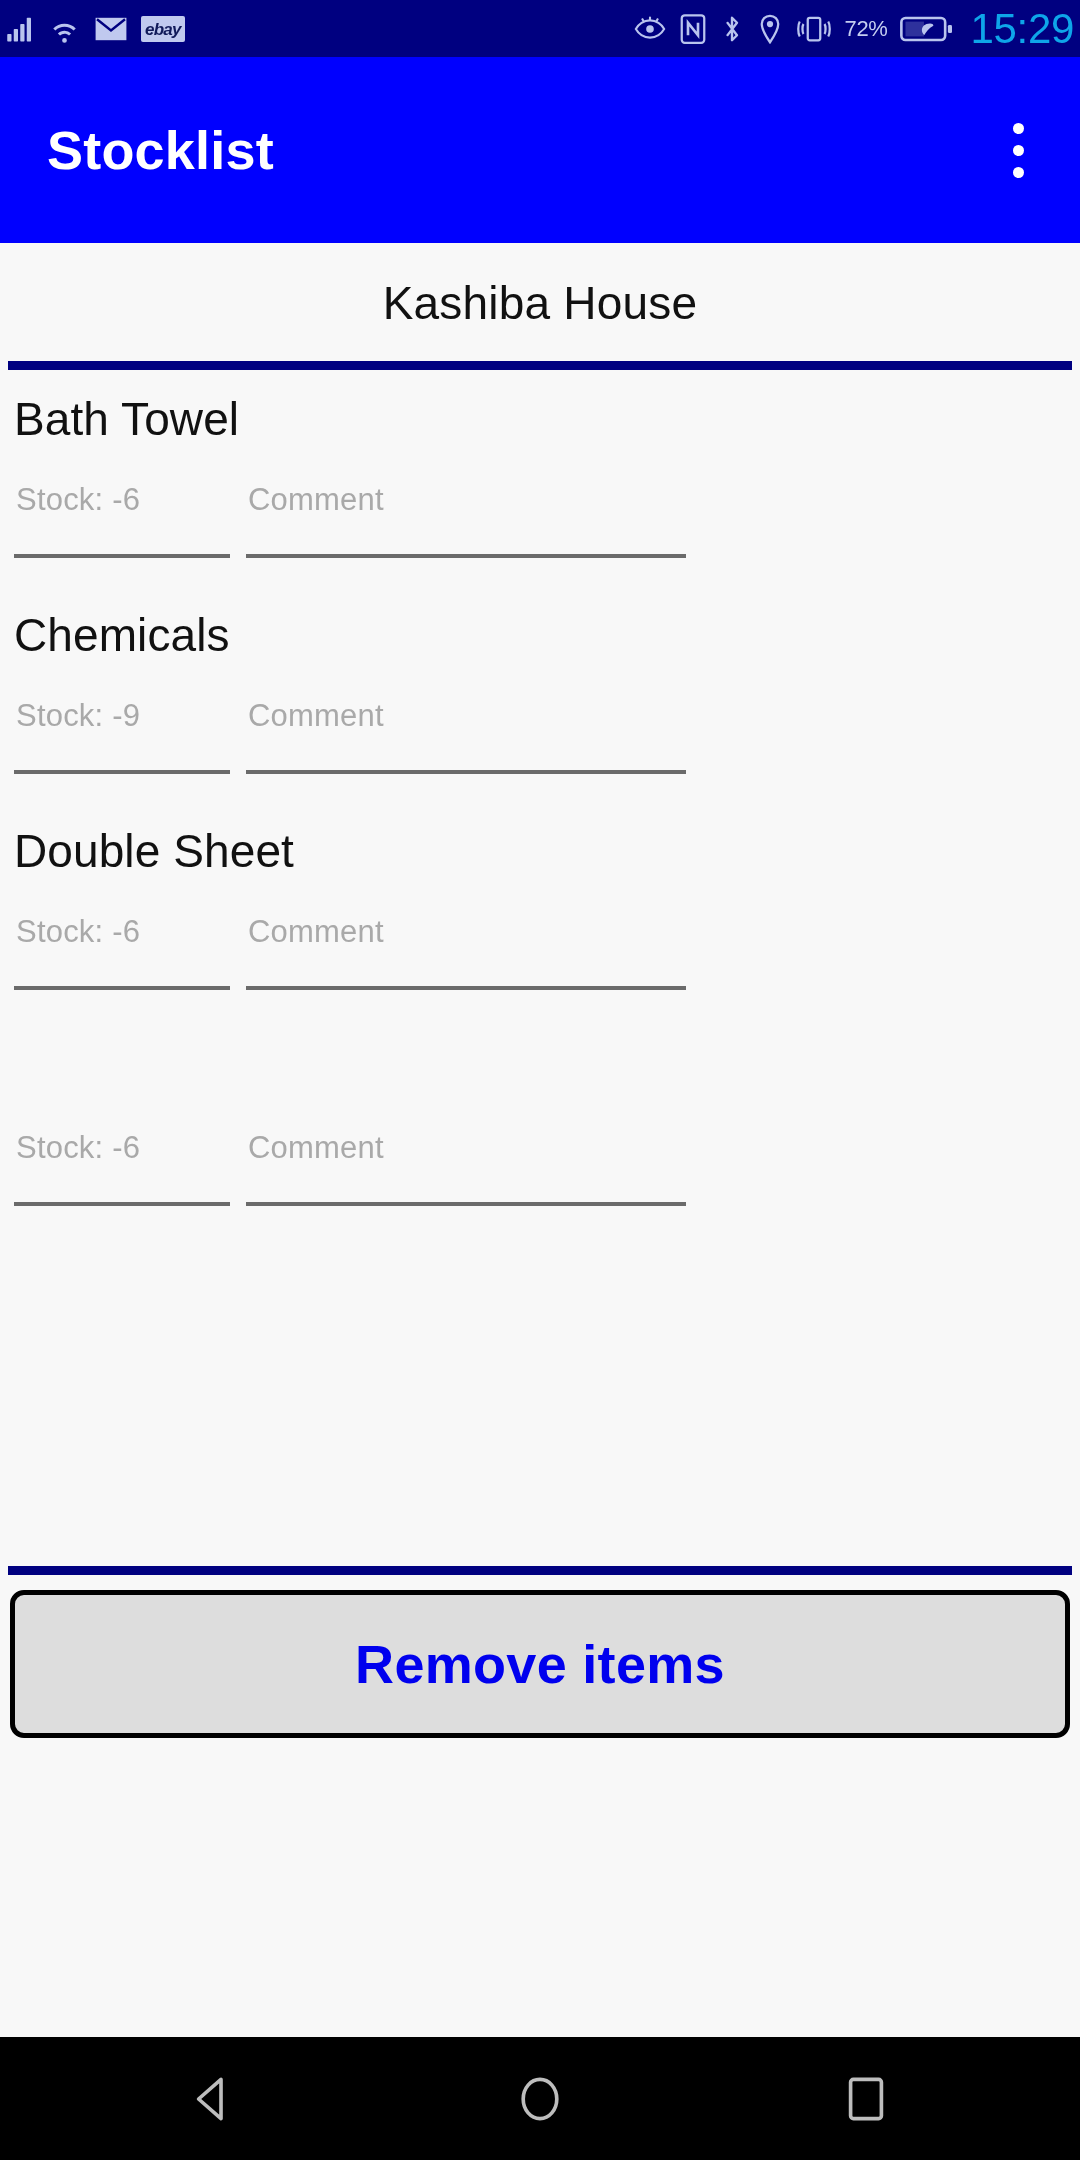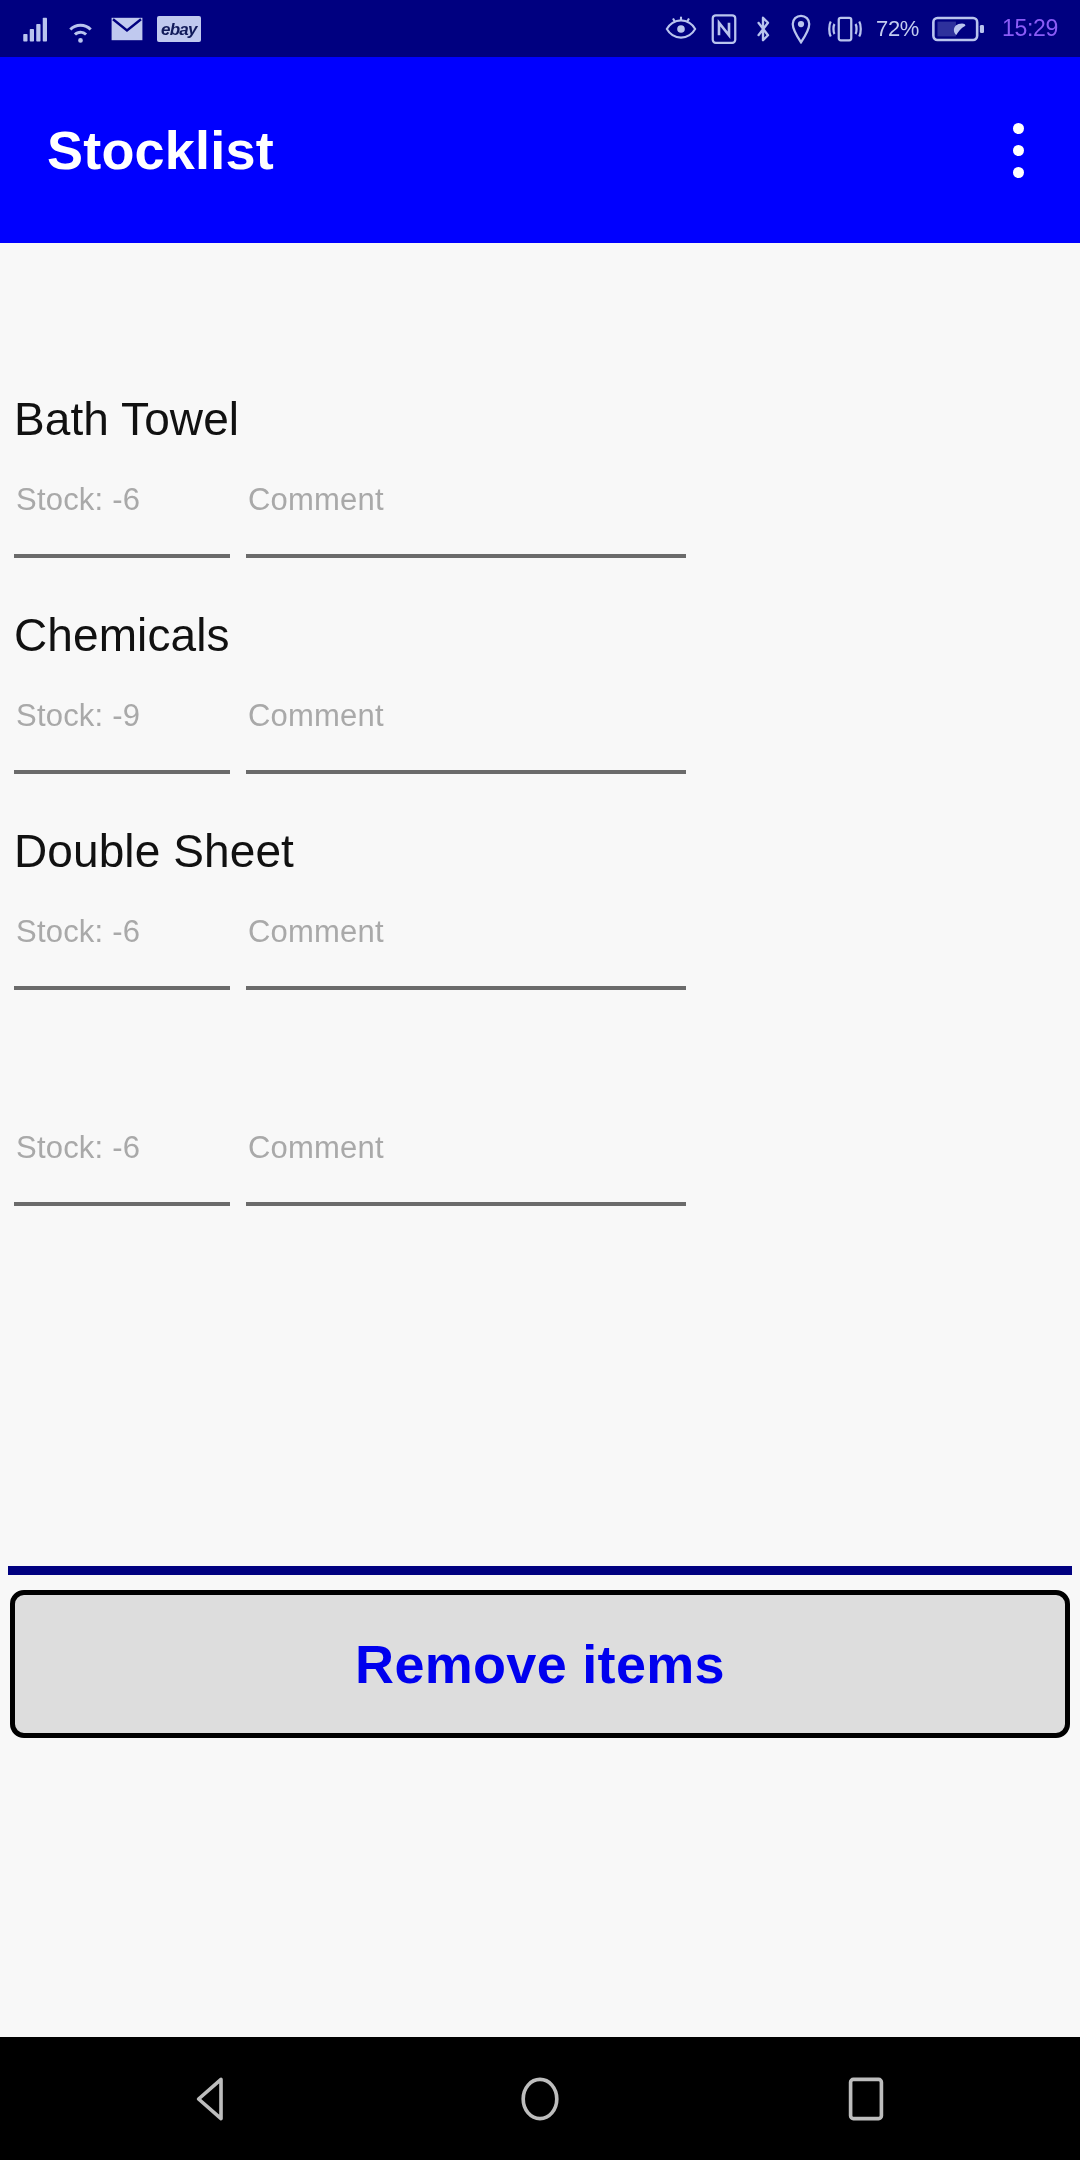--- a/index.html
+++ b/index.html
@@ -22,21 +22,21 @@
   
   .statusbar {
     position: absolute;
     top: 0; left: 0;
     width: 1080px;
     height: 57px;
     background: #000080;
     display: flex;
     align-items: center;
     justify-content: space-between;
-    padding: 0 22px;
+    padding: 0 6px;
     box-sizing: border-box;
   }
   .sb-left, .sb-right {
     display: flex;
     align-items: center;
   }
   .sb-left { gap: 12px; }
   .sb-right { gap: 13px; }
   .sb-ico {
     display: block;
@@ -45,22 +45,22 @@
     line-height: 0;
   }
   .sb-text {
     color: #c4cdf0;
     font-size: 22px;
     letter-spacing: -0.4px;
     font-family: "Liberation Sans", sans-serif;
     white-space: nowrap;
   }
   .sb-clock {
-    color: #8b5cf6;
-    font-size: 23px;
+    color: #0ea5e9;
+    font-size: 42px;
     letter-spacing: -0.3px;
     margin-left: 5px;
     white-space: nowrap;
   }
   .ebay-badge {
     background: #c0c9ef;
     color: #111a5a;
     font-size: 17px;
     font-weight: bold;
     font-style: italic;
@@ -330,20 +330,26 @@
 
   <div class="appbar">
     <div class="appbar-title">Stocklist</div>
     <div class="overflow-menu">
       <span class="dot"></span>
       <span class="dot"></span>
       <span class="dot"></span>
     </div>
   </div>
 
+  <div class="tabstrip">
+    <div class="tab">
+      <span class="tab-label">Kashiba House</span>
+    </div>
+    <div class="tab-indicator"></div>
+  </div>
 
   <div class="list">
 
     <div class="item">
       <div class="item-name">Bath Towel</div>
       <div class="fields">
         <div class="field stock">
           <span class="ph">Stock: -6</span>
         </div>
         <div class="field comment">

